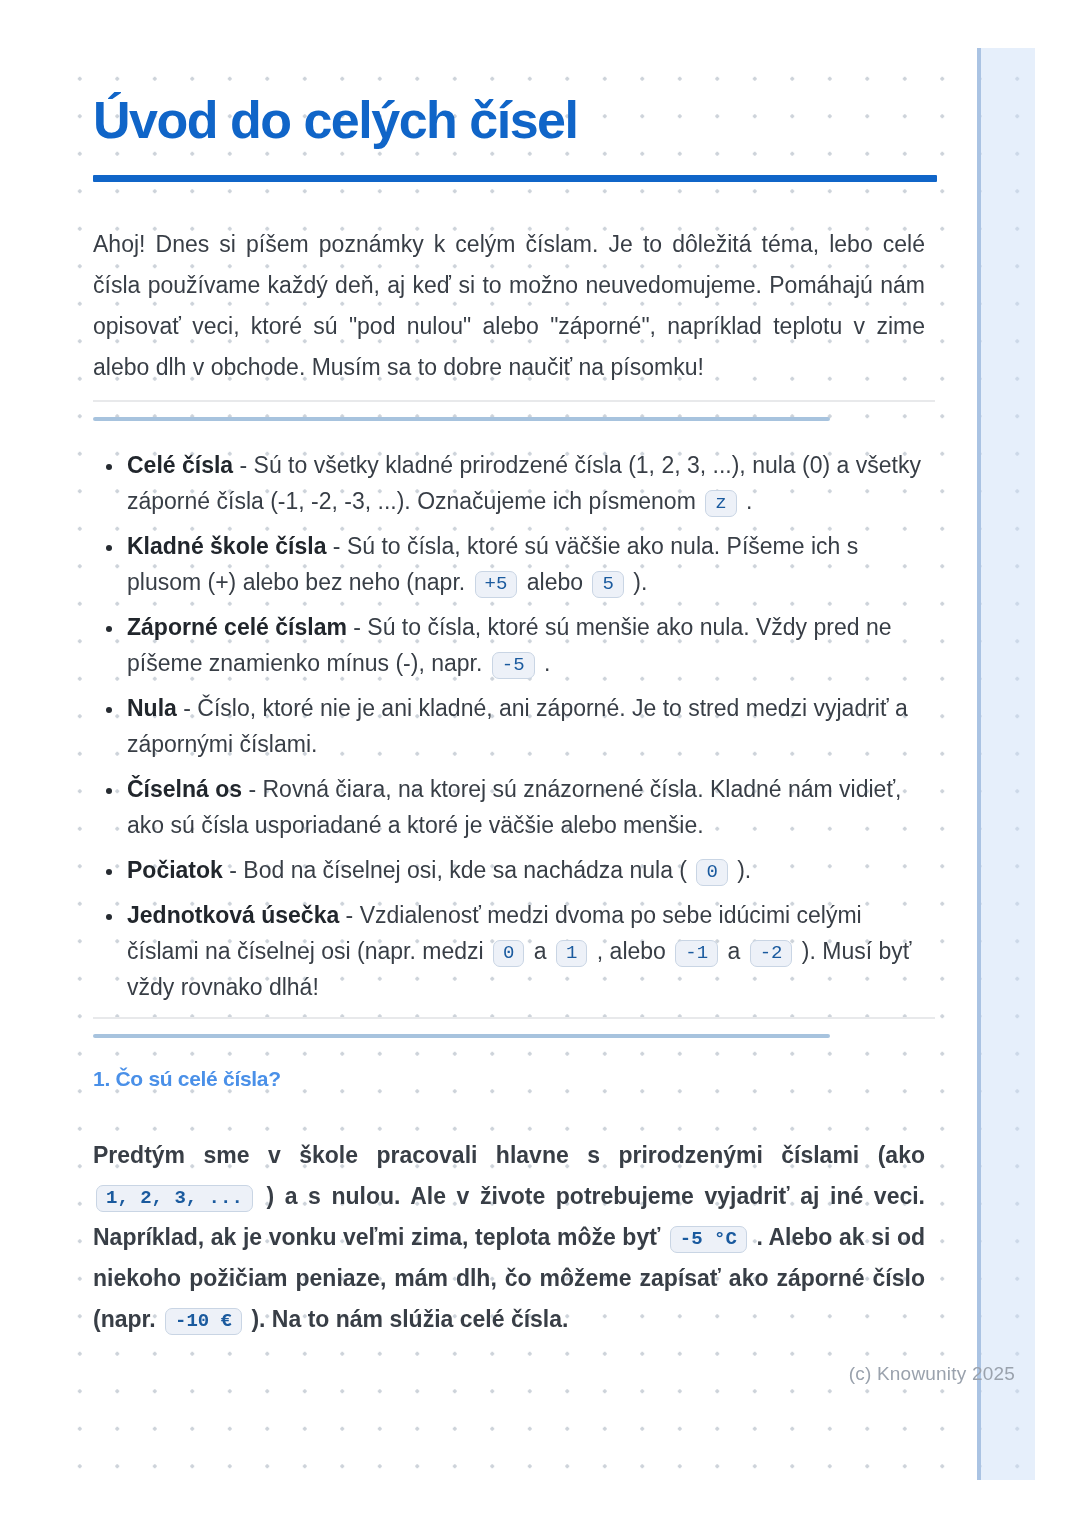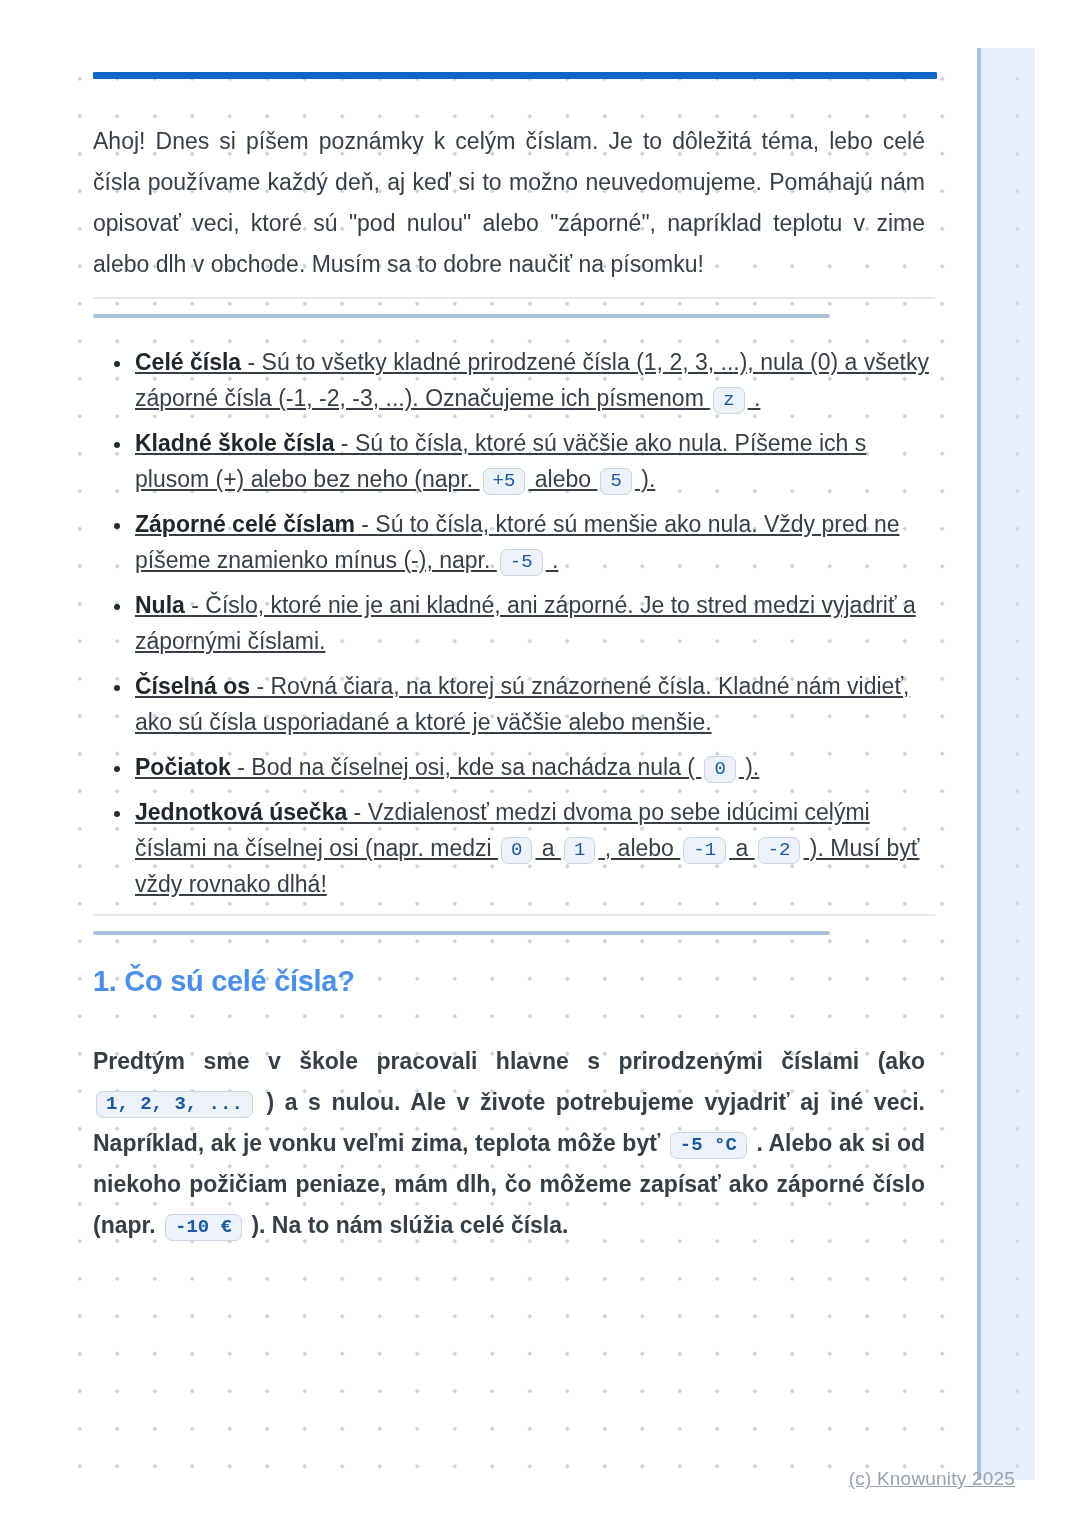--- a/index.html
+++ b/index.html
@@ -27,51 +27,52 @@
   p.body-text{
     margin:42px 12px 0 0;font-size:23px;line-height:41px;color:#383e46;text-align:justify;
   }
   .divider{height:2px;background:#e8e9eb;margin-top:12px;width:842px;}
   h2{
     margin:34px 0 0 0;font-size:37px;line-height:1.25;font-weight:800;
     letter-spacing:-0.5px;color:#1065c8;
   }
   .h2-rule{height:4px;background:#a7c3de;margin-top:15px;width:737px;border-radius:2px;}
   h3{
-    margin:28px 0 0 0;font-size:29px;line-height:1.25;font-weight:800;
+    margin:28px 0 0 0;font-size:21px;line-height:1.25;font-weight:800;
     letter-spacing:-0.3px;color:#4a90e8;
   }
   ul.defs{
     margin:26px 0 0 0;padding:0 0 0 32px;list-style:disc;
   }
   ul.defs li{
-    font-size:23px;line-height:36px;color:#383e46;margin:0 0 9px 8px;padding-left:2px;text-decoration:underline;
+    font-size:23px;line-height:36px;color:#383e46;margin:0 0 9px 0;padding-left:2px;
   }
   ul.defs li::marker{color:#262b31;font-size:20px;}
   ul.defs li strong, p strong{font-weight:700;color:#21262c;}
   .badge{
     display:inline-block;
     font-family:"Liberation Mono","DejaVu Sans Mono",monospace;
     font-size:19px;line-height:23px;color:#1a5a9e;
     background:#edf1f8;border:1.5px solid #c9d5e4;border-radius:7px;
     padding:1px 9px;margin:0 3px;position:relative;top:-1px;
   }
   .para2{margin-top:22px;font-weight:bold;}
   .footer{
-    position:absolute;right:20px;top:1420px;z-index:3;
-    font-size:19px;color:#9aa2ad;letter-spacing:0.2px;text-decoration:underline;
+    position:absolute;right:20px;top:1315px;z-index:3;
+    font-size:19px;color:#9aa2ad;letter-spacing:0.2px;
   }
 </style>
 </head>
 <body>
 
 <div class="page">
   <div class="margin-band"></div>
 
   <div class="content">
+    <h1>Úvod do celých čísel</h1>
     <div class="h1-rule"></div>
 
     <p class="body-text">Ahoj! Dnes si píšem poznámky k celým číslam. Je to dôležitá téma, lebo celé čísla používame každý deň, aj keď si to možno neuvedomujeme. Pomáhajú nám opisovať veci, ktoré sú "pod nulou" alebo "záporné", napríklad teplotu v zime alebo dlh v obchode. Musím sa to dobre naučiť na písomku!</p>
 
     <div class="divider"></div>
 
     <div class="h2-rule"></div>
 
     <ul class="defs" id="defs-list">
         <li><strong>Celé čísla</strong><span> - Sú to všetky kladné prirodzené čísla (1, 2, 3, ...), nula (0) a všetky záporné čísla (-1, -2, -3, ...). Označujeme ich písmenom </span><span class="badge">z</span><span> .</span></li>

